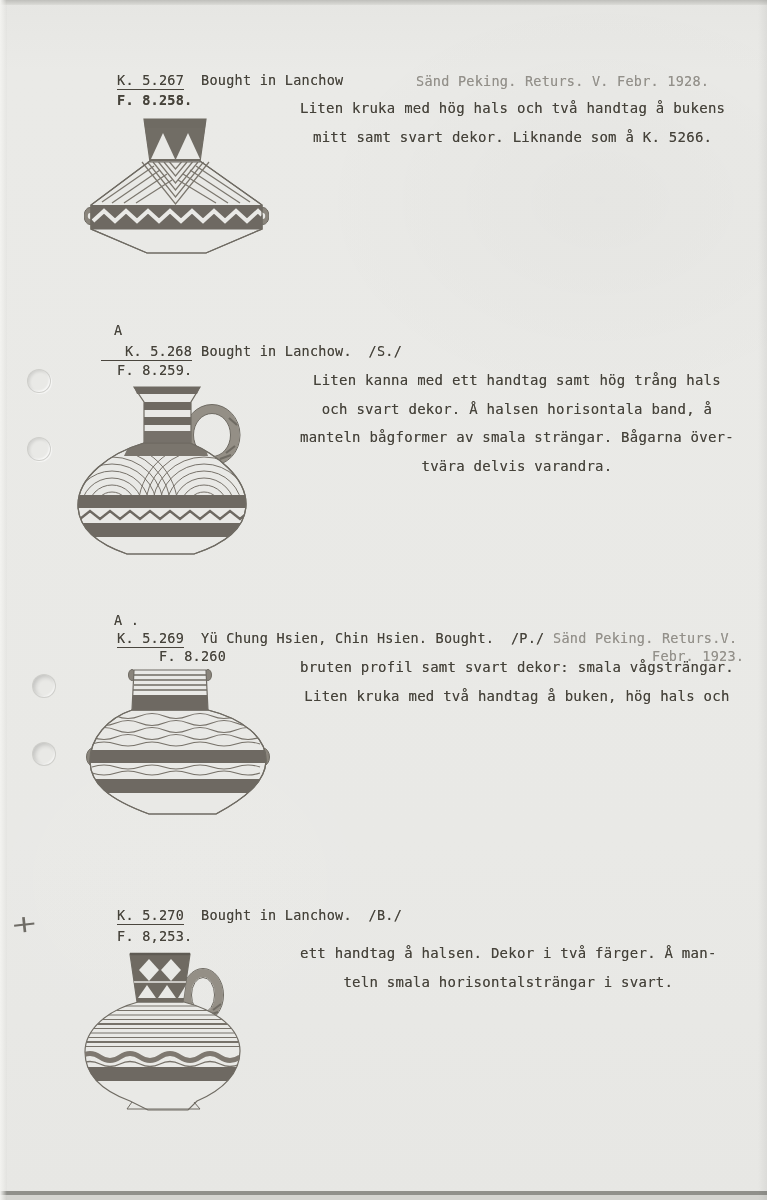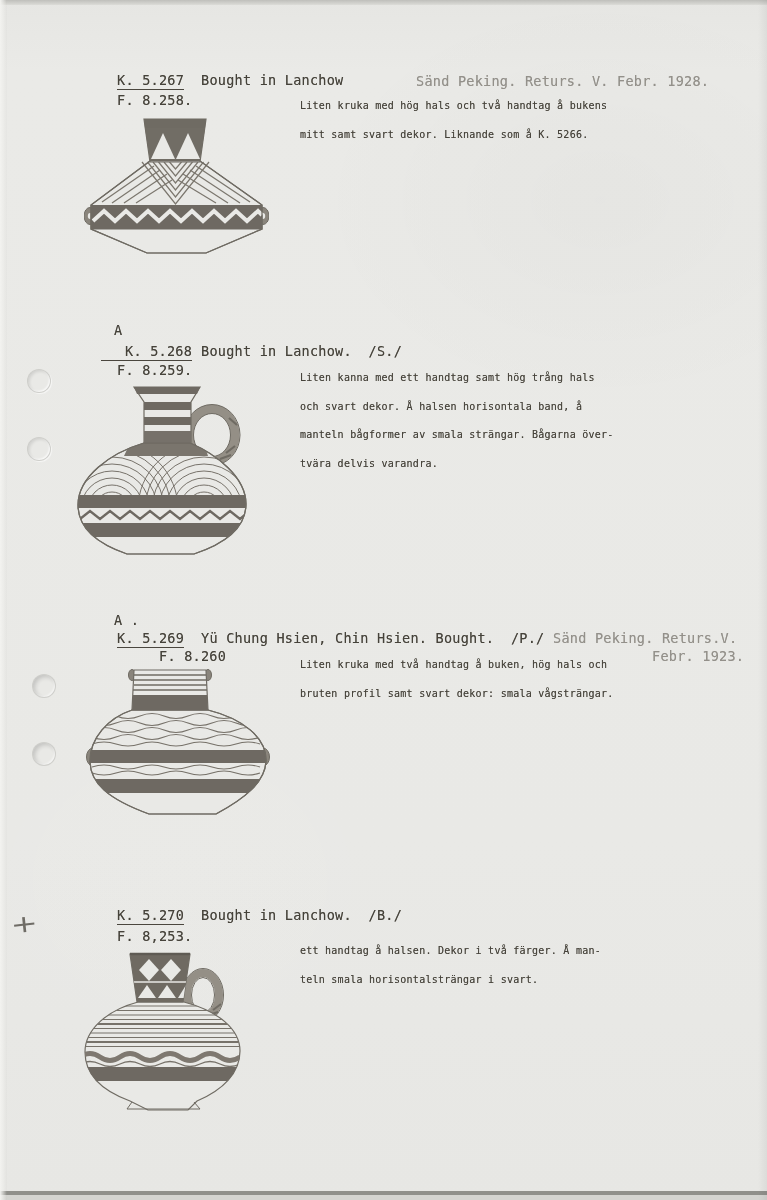--- a/index.html
+++ b/index.html
@@ -15,22 +15,22 @@
   .edge-bottom-line{position:absolute;left:0;top:1191px;width:767px;height:4px;background:#90908b;}
   .edge-bottom-under{position:absolute;left:0;top:1195px;width:767px;height:5px;background:#d4d4d0;}
   .edge-left{position:absolute;left:0;top:0;width:7px;height:1200px;background:linear-gradient(90deg,#f3f3f0,rgba(0,0,0,0.02));}
   .edge-right{position:absolute;right:0;top:0;width:9px;height:1200px;background:linear-gradient(90deg,rgba(0,0,0,0),rgba(0,0,0,0.05));}
 
   .t{position:absolute;font-size:13.5px;letter-spacing:0.25px;color:#45423a;white-space:pre;
      text-shadow:0 0 0.5px rgba(64,58,48,0.55);}
   .light{color:#93908a;text-shadow:0 0 0.4px rgba(130,127,120,0.5);}
   .cat{border-bottom:1.5px solid #4a463e;padding-bottom:1px;}
   .desc{position:absolute;}
-  .desc div{white-space:pre;height:28.6px;font-size:10px;letter-spacing:0.25px;color:#45423a;
-     text-shadow:0 0 0.5px rgba(64,58,48,0.55);}
+  .desc div{white-space:pre;height:28.6px;font-size:14px;letter-spacing:0.25px;color:#45423a;
+     text-shadow:0 0 0.5px rgba(64,58,48,0.55);text-align:center;}
 
   .hole{position:absolute;width:22px;height:22px;border-radius:50%;
     background:#e9e9e6;border:1px solid rgba(90,88,82,0.18);
     box-shadow:inset 1.5px 1.5px 3px rgba(0,0,0,0.10), inset -1px -1px 2px rgba(255,255,255,0.8),
                1px 1px 1px rgba(255,255,255,0.6);}
   .hole.shaded{box-shadow:inset 2px 2px 4px rgba(0,0,0,0.16), inset -1px -1px 2px rgba(255,255,255,0.7);}
 
   .plus{position:absolute;left:14px;top:910px;font-size:24px;color:#6f6c66;
     transform:rotate(-6deg) scaleX(1.35);font-family:"DejaVu Sans",sans-serif;}
 
@@ -51,21 +51,21 @@
   <div class="hole" style="left:27px;top:437px;"></div>
   <div class="hole shaded" style="left:32px;top:674px;"></div>
   <div class="hole shaded" style="left:32px;top:742px;"></div>
 
   <div class="plus">+</div>
 
   <section>
     <div class="t cat" style="left:117px;top:72px;">K. 5.267</div>
     <div class="t" style="left:201px;top:72px;">Bought in Lanchow</div>
     <div class="t light" style="left:416px;top:73px;">Sänd Peking. Returs. V. Febr. 1928.</div>
-    <div class="t" style="left:117px;top:92px;">F. 8.258.</div>
+    <div class="t" style="left:117px;top:92px;font-weight:bold;">F. 8.258.</div>
     <div class="desc" style="left:300px;top:100px;">
       <div>Liten kruka med hög hals och två handtag å bukens</div>
       <div>mitt samt svart dekor. Liknande som å K. 5266.</div>
     </div>
 
     <svg class="vessel" style="left:84px;top:112px;" width="185" height="148" viewBox="0 0 185 148">
       <ellipse cx="6" cy="104" rx="6" ry="8.5" fill="#8a857c" stroke="#6f6b63"></ellipse>
       <ellipse cx="6" cy="104" rx="2.2" ry="3" fill="#e9e9e6"></ellipse>
       <ellipse cx="179" cy="104" rx="6" ry="8.5" fill="#8a857c" stroke="#6f6b63"></ellipse>
       <ellipse cx="179" cy="104" rx="2.2" ry="3" fill="#e9e9e6"></ellipse>
@@ -160,22 +160,22 @@
   </section>
 
   <section>
     <div class="t" style="left:114px;top:612px;">A .</div>
     <div class="t cat" style="left:117px;top:630px;">K. 5.269</div>
     <div class="t" style="left:201px;top:630px;">Yü Chung Hsien, Chin Hsien. Bought.  /P./</div>
     <div class="t light" style="left:553px;top:630px;">Sänd Peking. Returs.V.</div>
     <div class="t light" style="left:652px;top:648px;">Febr. 1923.</div>
     <div class="t" style="left:117px;top:648px;margin-left:42px;">F. 8.260</div>
     <div class="desc" style="left:300px;top:659px;">
+      <div>bruten profil samt svart dekor: smala vågsträngar.</div>
       <div>Liten kruka med två handtag å buken, hög hals och</div>
-      <div>bruten profil samt svart dekor: smala vågsträngar.</div>
     </div>
 
     <svg class="vessel" style="left:86px;top:666px;" width="184" height="150" viewBox="0 0 184 150">
       <defs>
         <clipPath id="v3body">
             <path d="M46,44 C22,52 4,72 4,95 C4,117 22,133 63,148 L130,148 C158,133 180,116 180,94 C180,72 158,53 122,44 Z"></path>
           </clipPath>
       </defs>
       <ellipse cx="46" cy="9" rx="3.5" ry="5.5" fill="#8a857c" stroke="#6f6b63"></ellipse>
       <ellipse cx="122" cy="9" rx="3.5" ry="5.5" fill="#8a857c" stroke="#6f6b63"></ellipse>

